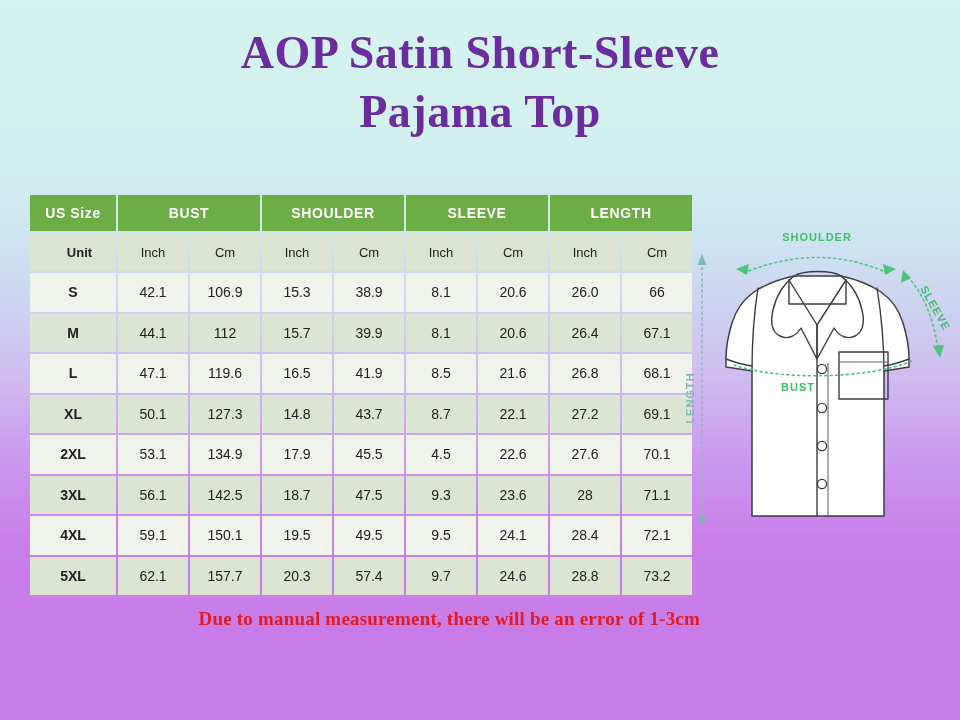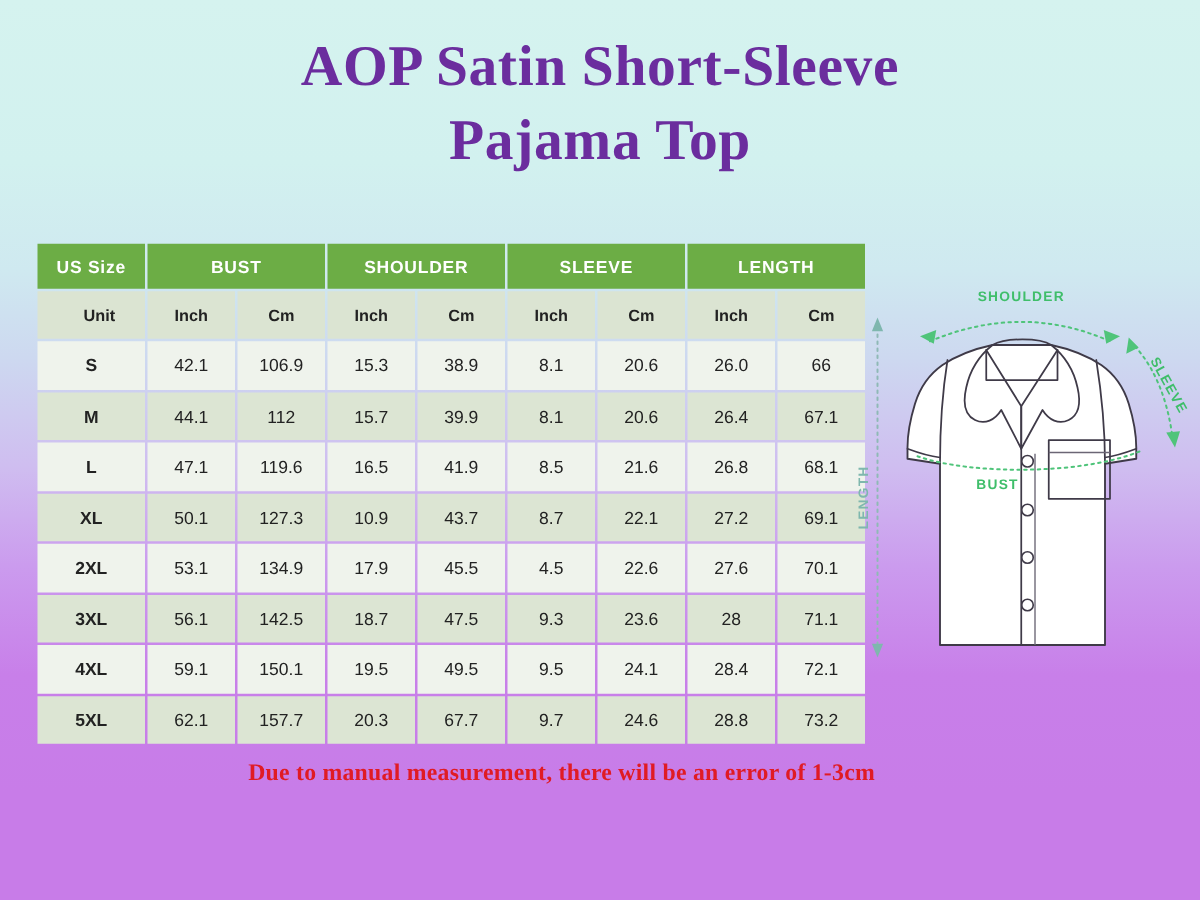--- a/index.html
+++ b/index.html
@@ -71,21 +71,21 @@
   tr.group-head th {
     background: #6cad45;
     color: #ffffff;
     font-weight: bold;
     font-size: 14px;
     letter-spacing: 0.6px;
     height: 36px;
   }
   tr.unit-row td {
     background: #dbe4d2;
-    font-weight: bold;
+    font-weight: normal;
     font-size: 13px;
     height: 38px;
   }
   tr.data-row td {
     height: 38.5px;
     font-size: 14px;
   }
   tr.row-light td { background: #eff3ec; }
   tr.row-dark  td { background: #dce5d3; }
   td.size-cell, tr.unit-row td.size-cell {
@@ -243,21 +243,21 @@
             <td>41.9</td>
             <td>8.5</td>
             <td>21.6</td>
             <td>26.8</td>
             <td>68.1</td>
           </tr>
           <tr class="data-row row-dark">
             <td class="size-cell">XL</td>
             <td>50.1</td>
             <td>127.3</td>
-            <td>10.9</td>
+            <td>14.8</td>
             <td>43.7</td>
             <td>8.7</td>
             <td>22.1</td>
             <td>27.2</td>
             <td>69.1</td>
           </tr>
           <tr class="data-row row-light">
             <td class="size-cell">2XL</td>
             <td>53.1</td>
             <td>134.9</td>
@@ -288,21 +288,21 @@
             <td>9.5</td>
             <td>24.1</td>
             <td>28.4</td>
             <td>72.1</td>
           </tr>
           <tr class="data-row row-dark">
             <td class="size-cell">5XL</td>
             <td>62.1</td>
             <td>157.7</td>
             <td>20.3</td>
-            <td>67.7</td>
+            <td>57.4</td>
             <td>9.7</td>
             <td>24.6</td>
             <td>28.8</td>
             <td>73.2</td>
           </tr>
         </tbody>
     </table>
   </div>
 
   <div id="note">Due to manual measurement, there will be an error of 1-3cm</div>

